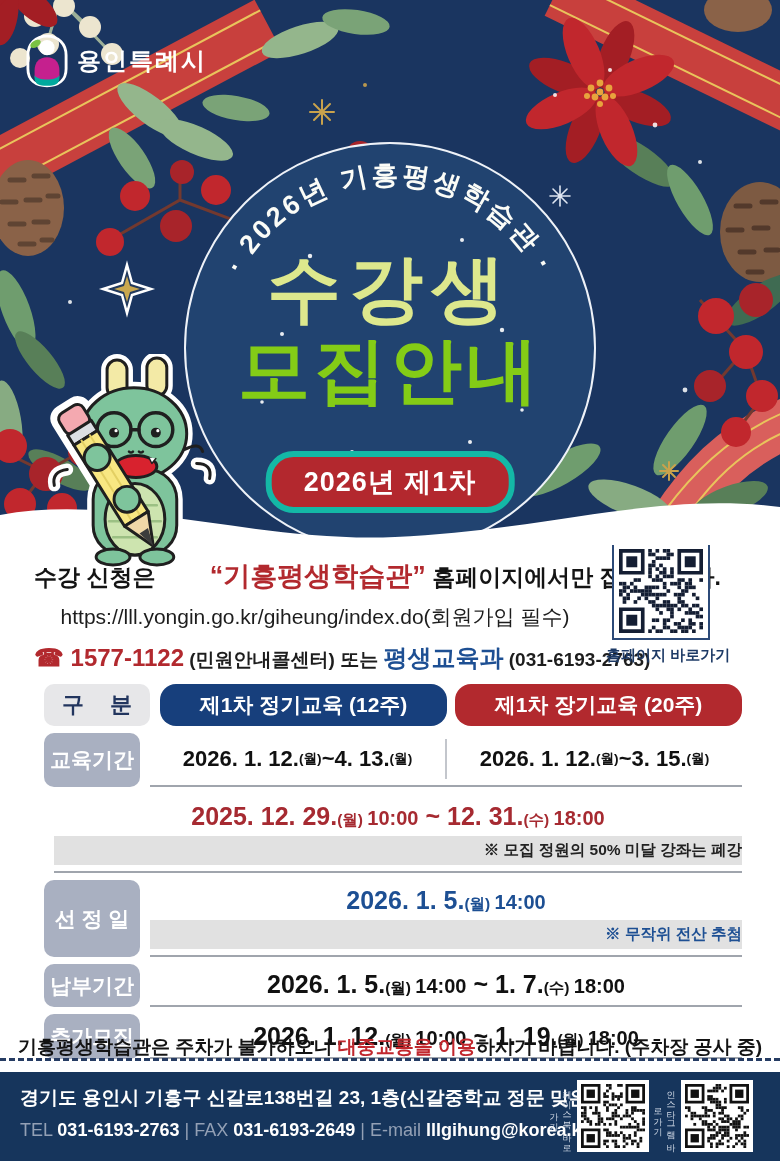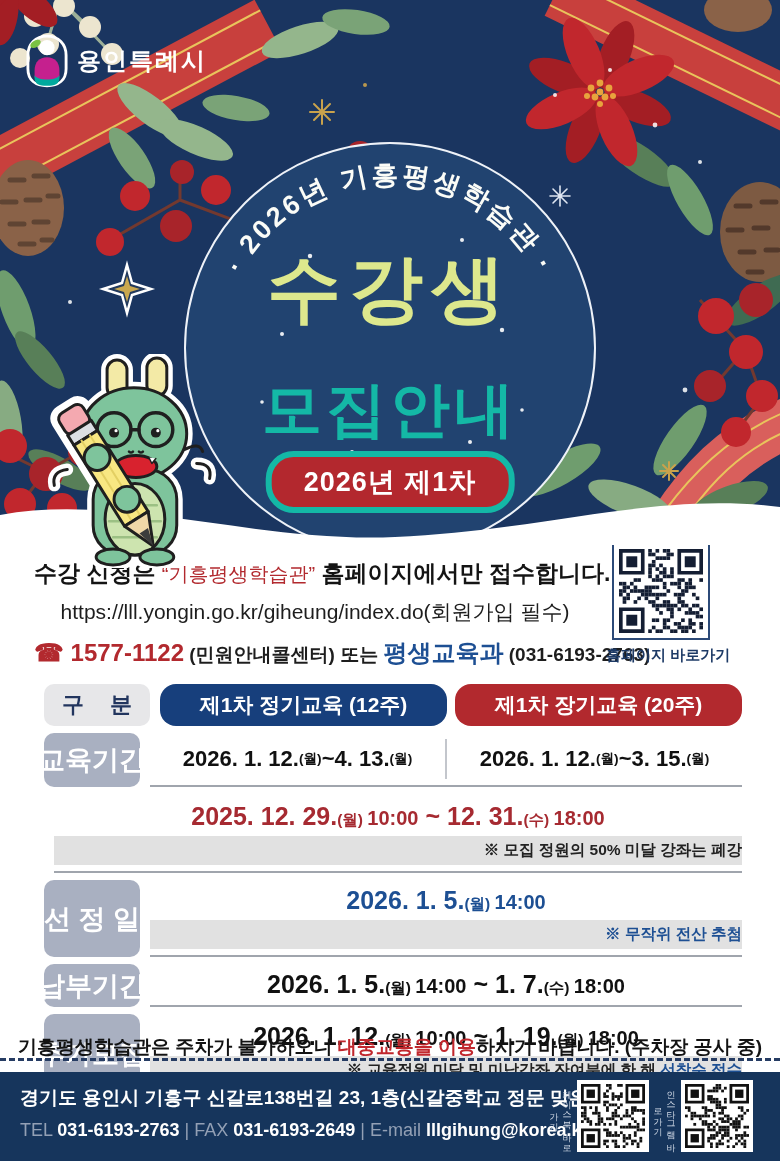--- a/index.html
+++ b/index.html
@@ -17,55 +17,55 @@
     background:#214370;border:2px solid #eef2f8;box-sizing:border-box;z-index:2;
   }
   .arc-svg{position:absolute;left:0;top:0;width:780px;height:545px;z-index:3;}
   .arc-svg text{fill:#fbfcf7;font-size:27px;font-weight:700;letter-spacing:3px;font-family:"Liberation Sans",sans-serif;}
   .title-top{
     position:absolute;left:184px;width:412px;top:252px;text-align:center;z-index:3;
     font-size:74px;font-weight:800;color:#dde88d;letter-spacing:8px;line-height:1;
   }
   .title-bottom{
     position:absolute;left:164px;width:452px;top:334px;text-align:center;z-index:3;
-    font-size:60px;font-weight:800;color:#14b8a6;letter-spacing:4px;line-height:1;margin-top:46px;
+    font-size:72px;font-weight:800;color:#84cc16;letter-spacing:4px;line-height:1;
   }
   .snow{position:absolute;left:0;bottom:0;width:780px;height:60px;z-index:4;}
   .badge{
     position:absolute;top:451px;left:50%;transform:translateX(-50%);z-index:8;
     background:#b3282e;color:#fff;border:6px solid #14b8a6;border-radius:28px;
     padding:7px 32px;font-size:27px;font-weight:800;letter-spacing:1px;white-space:nowrap;
   }
   .logo{position:absolute;top:34px;left:26px;display:flex;align-items:center;gap:9px;z-index:9;}
   .logo-text{color:#ffffff;font-size:24px;font-weight:800;letter-spacing:2px;}
   .mascot{position:absolute;left:28px;top:354px;width:192px;height:214px;z-index:7;}
 
   
   .apply{position:absolute;top:558px;left:34px;width:562px;text-align:center;z-index:2;}
   .apply-line1{font-size:23px;font-weight:700;color:#141414;white-space:nowrap;}
-  .apply-line1 .big{font-size:20px;font-weight:400;}
+  .apply-line1 .big{font-size:27px;font-weight:700;margin-left:48px;}
   .apply-url{margin-top:9px;font-size:21px;font-weight:400;color:#1d1d1d;}
   .apply-line3{margin-top:11px;font-size:19px;font-weight:600;color:#1d1d1d;white-space:nowrap;}
   .apply-line3 .big{font-size:24px;font-weight:800;}
   .red{color:#b2292e;}
   .blue{color:#1d4f93;}
   .bold{font-weight:800;}
 
   .qr-home{position:absolute;top:542px;left:606px;width:110px;text-align:center;z-index:2;}
   .qr-home-box{width:98px;height:98px;margin:0 auto;background:#fff;border:2px solid #2c4a78;padding:5px;box-sizing:border-box;}
   .qr-home-box svg{width:100%;height:100%;fill:#141e33;}
   .qr-home-label{margin-top:6px;font-size:15px;font-weight:800;color:#1d3a66;white-space:nowrap;}
 
   
   .schedule{position:absolute;top:684px;left:44px;width:698px;z-index:2;}
   .srow{display:flex;align-items:stretch;margin-top:7px;}
   .srow:first-child{margin-top:0;}
   .slabel{
     width:96px;flex:none;display:flex;align-items:center;justify-content:center;
-    background:#a9b0c1;color:#ffffff;border-radius:10px;font-size:27px;font-weight:700;white-space:nowrap;
+    background:#a9b0c1;color:#ffffff;border-radius:10px;font-size:21px;font-weight:700;white-space:nowrap;
   }
   .slabel.cat{background:#e7e7e9;color:#22355e;font-size:22px;font-weight:800;letter-spacing:10px;padding-left:10px;}
   .scontent{
     flex:1;margin-left:10px;border-bottom:2px solid #a0a5ad;padding:6px 0;
     display:flex;flex-direction:column;justify-content:center;box-sizing:border-box;
   }
   .scontent.header-content{flex-direction:row;border-bottom:none;padding:0;}
   .hbtn{flex:1;display:flex;align-items:center;justify-content:center;border-radius:16px;
     color:#fff;font-size:21px;font-weight:800;height:42px;white-space:nowrap;}
   .hbtn.blue-bg{background:#173f7c;margin-right:8px;}
@@ -583,21 +583,20 @@
       <div class="slabel">납부기간</div>
       <div class="scontent">
         <div class="mval"><span class="b">2026. 1. 5.</span><span class="s">(월) </span><span class="m">14:00</span><span class="b"> ~ </span><span class="b">1. 7.</span><span class="s">(수) </span><span class="m">18:00</span></div>
       </div>
     </div>
 
     <div class="srow row-extra">
       <div class="slabel">추가모집</div>
       <div class="scontent">
         <div class="mval"><span class="b">2026. 1. 12.</span><span class="s">(월) </span><span class="m">10:00</span><span class="b"> ~ </span><span class="b">1. 19.</span><span class="s">(월) </span><span class="m">18:00</span></div>
-        <div class="note"><span>※ 교육정원 미달 및 미납강좌 잔여분에 한 해 </span><span class="blue bold">선착순 접수</span></div>
       </div>
     </div>
 
   </div>
 
   <div class="notice"><span>기흥평생학습관은 주차가 불가하오니 </span><span class="red">대중교통을 이용</span><span>하시기 바랍니다. (주차장 공사 중)</span></div>
   <div class="dashline"></div>
 
   <div class="footer">
     <div class="footer-text">

